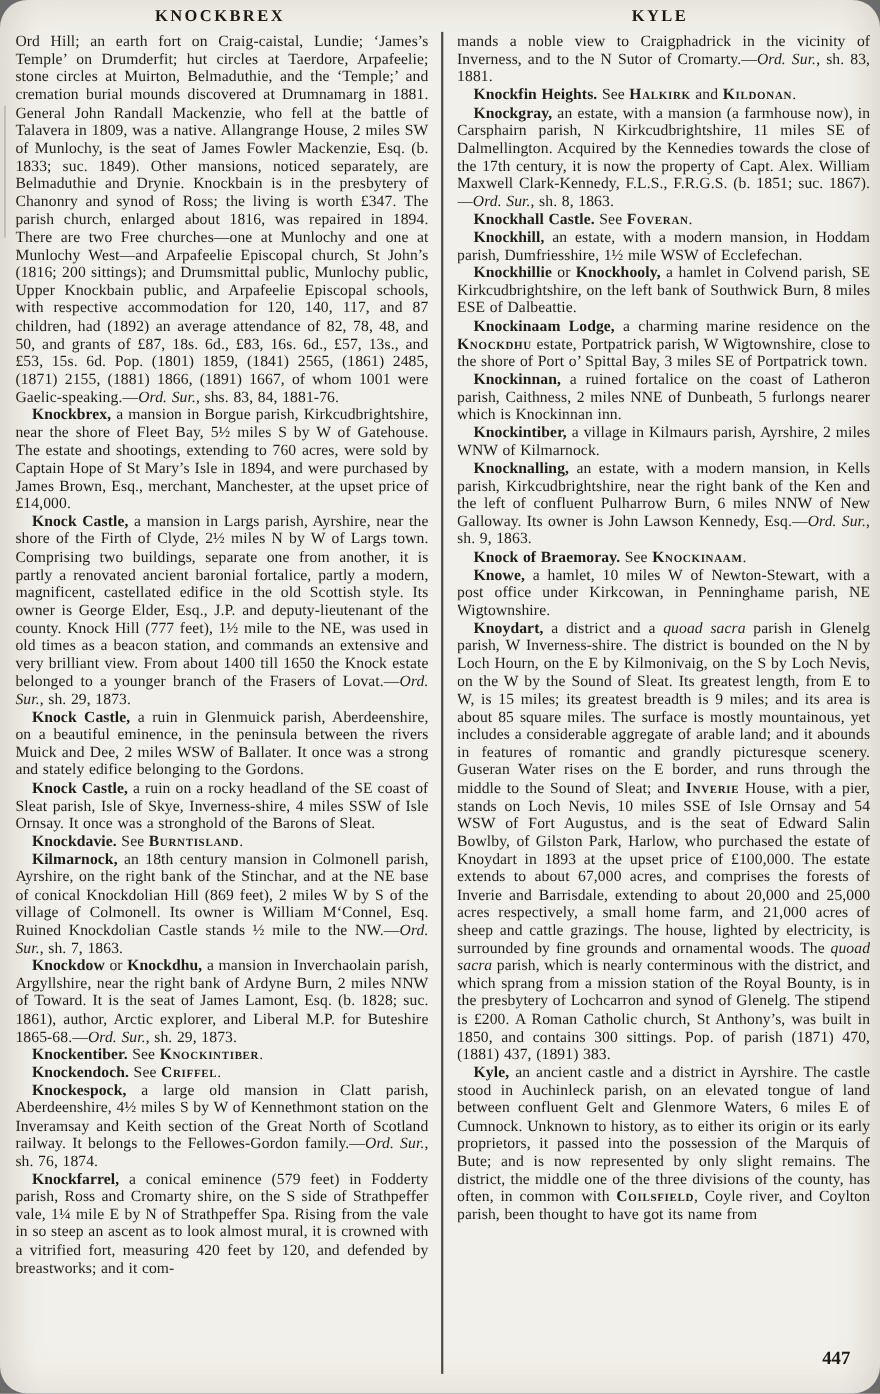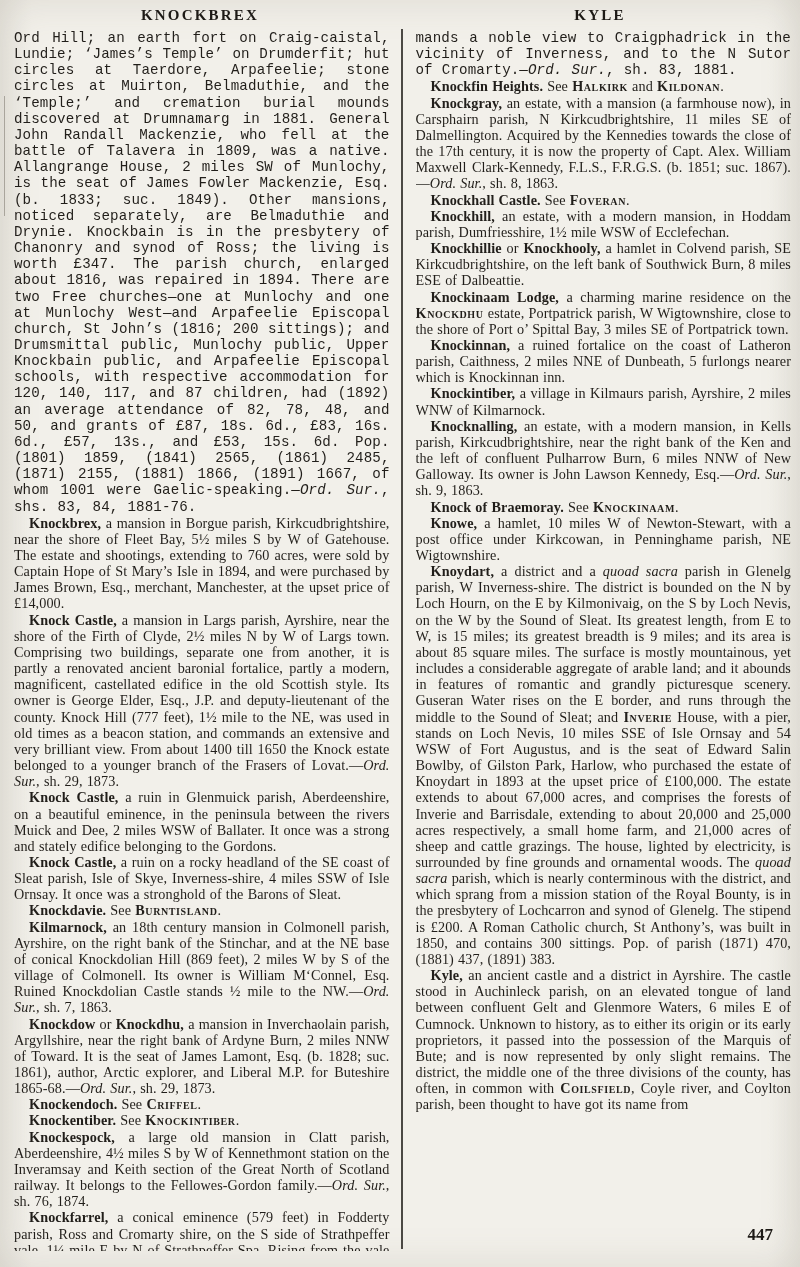--- a/index.html
+++ b/index.html
@@ -10,20 +10,21 @@
   .page {
     position: relative;
     width: 800px;
     height: 1267px;
     margin: 0 auto;
     background: #f0eee8;
     background-image: linear-gradient(90deg, #e9e7e0 0%, #f2f0ea 4%, #f2f0ea 96%, #eae8e1 100%);
     color: #211e1a;
     overflow: hidden;
     box-shadow: inset 0 0 40px rgba(120,110,95,0.18);
+    border-radius: 25px;
   }
   .running-heads {
     position: absolute;
     top: 7px; left: 0; right: 0;
     display: flex;
   }
   .running-head {
     width: 50%;
     text-align: center;
     font-weight: bold;
@@ -65,21 +66,21 @@
   }
   .entry {
     margin: 0;
     font-size: 14.2px;
     line-height: 16.15px;
     text-align: justify;
     text-indent: 15px;
     letter-spacing: 0.1px;
     word-spacing: 0.5px;
   }
-  .entry.no-indent { text-indent: 0; font-family: Liberation Mono, monospace; }
+  .entry.no-indent { text-indent: 0; }
   .entry b { font-weight: bold; }
   .entry i { font-style: italic; }
   .sc { font-variant: small-caps; letter-spacing: 0.6px; font-weight: bold; }
   .page-number {
     position: absolute;
     right: 27px;
     bottom: 22px;
     font-weight: bold;
     font-size: 17px;
     color: #1d1a16;
@@ -100,22 +101,22 @@
   <div class="cols">
     <div class="col">
         <p class="entry no-indent">Ord Hill; an earth fort on Craig-caistal, Lundie; ‘James’s Temple’ on Drumderfit; hut circles at Taerdore, Arpafeelie; stone circles at Muirton, Belmaduthie, and the ‘Temple;’ and cremation burial mounds discovered at Drumnamarg in 1881.  General John Randall Mackenzie, who fell at the battle of Talavera in 1809, was a native.  Allangrange House, 2 miles SW of Munlochy, is the seat of James Fowler Mackenzie, Esq. (b. 1833; suc. 1849).  Other mansions, noticed separately, are Belmaduthie and Drynie.  Knockbain is in the presbytery of Chanonry and synod of Ross; the living is worth £347.  The parish church, enlarged about 1816, was repaired in 1894.  There are two Free churches—one at Munlochy and one at Munlochy West—and Arpafeelie Episcopal church, St John’s (1816; 200 sittings); and Drumsmittal public, Munlochy public, Upper Knockbain public, and Arpafeelie Episcopal schools, with respective accommodation for 120, 140, 117, and 87 children, had (1892) an average attendance of 82, 78, 48, and 50, and grants of £87, 18s. 6d., £83, 16s. 6d., £57, 13s., and £53, 15s. 6d.  Pop. (1801) 1859, (1841) 2565, (1861) 2485, (1871) 2155, (1881) 1866, (1891) 1667, of whom 1001 were Gaelic-speaking.—<i>Ord. Sur.</i>, shs. 83, 84, 1881-76.</p>
         <p class="entry"><b>Knockbrex,</b> a mansion in Borgue parish, Kirkcudbrightshire, near the shore of Fleet Bay, 5½ miles S by W of Gatehouse.  The estate and shootings, extending to 760 acres, were sold by Captain Hope of St Mary’s Isle in 1894, and were purchased by James Brown, Esq., merchant, Manchester, at the upset price of £14,000.</p>
         <p class="entry"><b>Knock Castle,</b> a mansion in Largs parish, Ayrshire, near the shore of the Firth of Clyde, 2½ miles N by W of Largs town.  Comprising two buildings, separate one from another, it is partly a renovated ancient baronial fortalice, partly a modern, magnificent, castellated edifice in the old Scottish style.  Its owner is George Elder, Esq., J.P. and deputy-lieutenant of the county.  Knock Hill (777 feet), 1½ mile to the NE, was used in old times as a beacon station, and commands an extensive and very brilliant view.  From about 1400 till 1650 the Knock estate belonged to a younger branch of the Frasers of Lovat.—<i>Ord. Sur.</i>, sh. 29, 1873.</p>
         <p class="entry"><b>Knock Castle,</b> a ruin in Glenmuick parish, Aberdeenshire, on a beautiful eminence, in the peninsula between the rivers Muick and Dee, 2 miles WSW of Ballater.  It once was a strong and stately edifice belonging to the Gordons.</p>
         <p class="entry"><b>Knock Castle,</b> a ruin on a rocky headland of the SE coast of Sleat parish, Isle of Skye, Inverness-shire, 4 miles SSW of Isle Ornsay.  It once was a stronghold of the Barons of Sleat.</p>
         <p class="entry"><b>Knockdavie.</b>  See <span class="sc">Burntisland</span>.</p>
         <p class="entry"><b>Kilmarnock,</b> an 18th century mansion in Colmonell parish, Ayrshire, on the right bank of the Stinchar, and at the NE base of conical Knockdolian Hill (869 feet), 2 miles W by S of the village of Colmonell.  Its owner is William M‘Connel, Esq.  Ruined Knockdolian Castle stands ½ mile to the NW.—<i>Ord. Sur.</i>, sh. 7, 1863.</p>
         <p class="entry"><b>Knockdow</b> or <b>Knockdhu,</b> a mansion in Inverchaolain parish, Argyllshire, near the right bank of Ardyne Burn, 2 miles NNW of Toward.  It is the seat of James Lamont, Esq. (b. 1828; suc. 1861), author, Arctic explorer, and Liberal M.P. for Buteshire 1865-68.—<i>Ord. Sur.</i>, sh. 29, 1873.</p>
+        <p class="entry"><b>Knockentiber.</b>  See <span class="sc">Knockintiber</span>.</p>
         <p class="entry"><b>Knockendoch.</b>  See <span class="sc">Criffel</span>.</p>
-        <p class="entry"><b>Knockentiber.</b>  See <span class="sc">Knockintiber</span>.</p>
         <p class="entry"><b>Knockespock,</b> a large old mansion in Clatt parish, Aberdeenshire, 4½ miles S by W of Kennethmont station on the Inveramsay and Keith section of the Great North of Scotland railway.  It belongs to the Fellowes-Gordon family.—<i>Ord. Sur.</i>, sh. 76, 1874.</p>
         <p class="entry"><b>Knockfarrel,</b> a conical eminence (579 feet) in Fodderty parish, Ross and Cromarty shire, on the S side of Strathpeffer vale, 1¼ mile E by N of Strathpeffer Spa.  Rising from the vale in so steep an ascent as to look almost mural, it is crowned with a vitrified fort, measuring 420 feet by 120, and defended by breastworks; and it com-</p>
       </div>
     <div class="col">
         <p class="entry no-indent">mands a noble view to Craigphadrick in the vicinity of Inverness, and to the N Sutor of Cromarty.—<i>Ord. Sur.</i>, sh. 83, 1881.</p>
         <p class="entry"><b>Knockfin Heights.</b>  See <span class="sc">Halkirk</span> and <span class="sc">Kildonan</span>.</p>
         <p class="entry"><b>Knockgray,</b> an estate, with a mansion (a farmhouse now), in Carsphairn parish, N Kirkcudbrightshire, 11 miles SE of Dalmellington.  Acquired by the Kennedies towards the close of the 17th century, it is now the property of Capt. Alex. William Maxwell Clark-Kennedy, F.L.S., F.R.G.S. (b. 1851; suc. 1867).—<i>Ord. Sur.</i>, sh. 8, 1863.</p>
         <p class="entry"><b>Knockhall Castle.</b>  See <span class="sc">Foveran</span>.</p>
         <p class="entry"><b>Knockhill,</b> an estate, with a modern mansion, in Hoddam parish, Dumfriesshire, 1½ mile WSW of Ecclefechan.</p>
         <p class="entry"><b>Knockhillie</b> or <b>Knockhooly,</b> a hamlet in Colvend parish, SE Kirkcudbrightshire, on the left bank of Southwick Burn, 8 miles ESE of Dalbeattie.</p>

